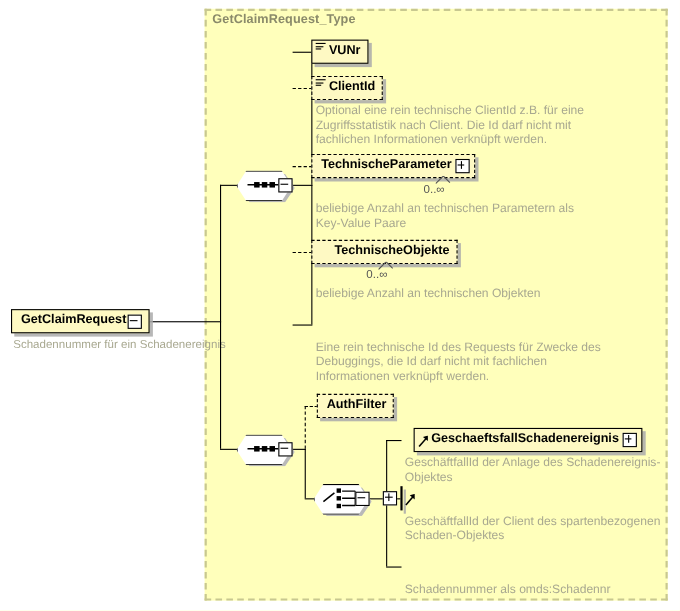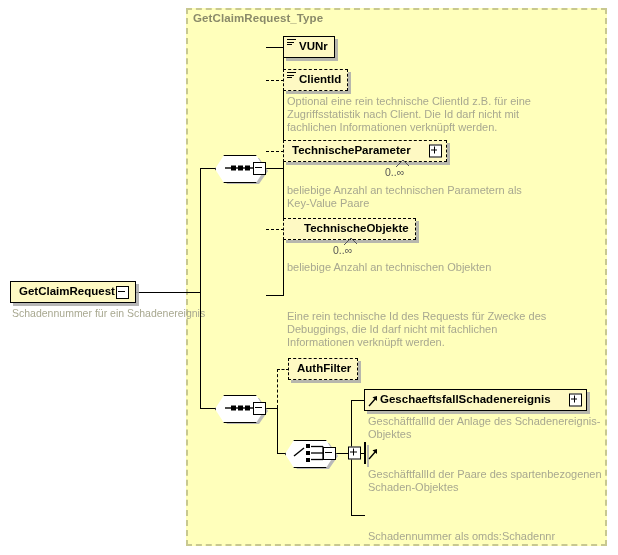--- a/index.html
+++ b/index.html
@@ -30,21 +30,21 @@
     box-shadow:3px 3px 0 0 rgba(170,170,170,.85);
     z-index:5;
   }
   .node.solid{border:1.5px solid #000;}
   .node.dashed{border:1.5px dashed #000;}
   .node .label{
     font-size:11.5px;font-weight:bold;color:#000;
     white-space:nowrap;line-height:1;
     padding-left:15px;padding-right:6px;
   }
-  .node.haskid .label{padding-right:35px;}
+  .node.haskid .label{padding-right:20px;}
 
   
   .glyph-lines{
     position:absolute;left:3px;top:2px;width:9px;height:7px;
   }
   .glyph-lines i{
     display:block;background:#000;height:1px;margin-bottom:1.5px;
   }
   .glyph-lines i:nth-child(1){width:9px;}
   .glyph-lines i:nth-child(2){width:7px;}
@@ -242,37 +242,37 @@
       <line x1="38" y1="6.5" x2="38" y2="19.5" stroke="#000" stroke-width="1.3"></line>
     </svg>
   </div>
   <div class="minusbox" style="left:323px;top:447px;"></div>
   <div class="ln h" style="left:334px;top:453px;width:18px;"></div>
 
   <div class="ln v" style="left:351px;top:400px;height:53px;"></div>
   <div class="ln v" style="left:351px;top:453px;height:62px;"></div>
 
   <div class="ln h" style="left:351px;top:400px;width:14px;"></div>
-  <div class="node solid haskid" id="n-gse" style="left:364px;top:389px;">
+  <div class="node solid haskid" id="n-gse" style="left:376px;top:389px;">
     <svg class="glyph-arrow" viewBox="0 0 10 11">
       <line x1="1" y1="10" x2="8" y2="2" stroke="#000" stroke-width="1.4"></line>
       <polygon points="9,0 9,5 4.5,1.2" fill="#000"></polygon>
     </svg>
     <span class="label">GeschaeftsfallSchadenereignis</span>
     <span class="plusbox"></span>
   </div>
   <div class="desc" style="left:368px;top:415px;width:250px;">GeschäftfallId der Anlage des Schadenereignis-Objektes</div>
 
   <div class="ln h" style="left:351px;top:453px;width:14px;"></div>
   <div class="node solid haskid" id="n-gsa" style="left:364px;top:442px;">
     <svg class="glyph-arrow" viewBox="0 0 10 11">
       <line x1="1" y1="10" x2="8" y2="2" stroke="#000" stroke-width="1.4"></line>
       <polygon points="9,0 9,5 4.5,1.2" fill="#000"></polygon>
     </svg>
     <span class="plusbox"></span>
   </div>
-  <div class="desc" style="left:368px;top:468px;width:250px;">GeschäftfallId der Paare des spartenbezogenen
+  <div class="desc" style="left:368px;top:468px;width:250px;">GeschäftfallId der Client des spartenbezogenen
 Schaden-Objektes</div>
 
   <div class="ln h" style="left:351px;top:515px;width:14px;"></div>
   <div class="desc" style="left:368px;top:530px;width:250px;">Schadennummer als omds:Schadennr</div>
 
 </div>
 
 </body></html>

